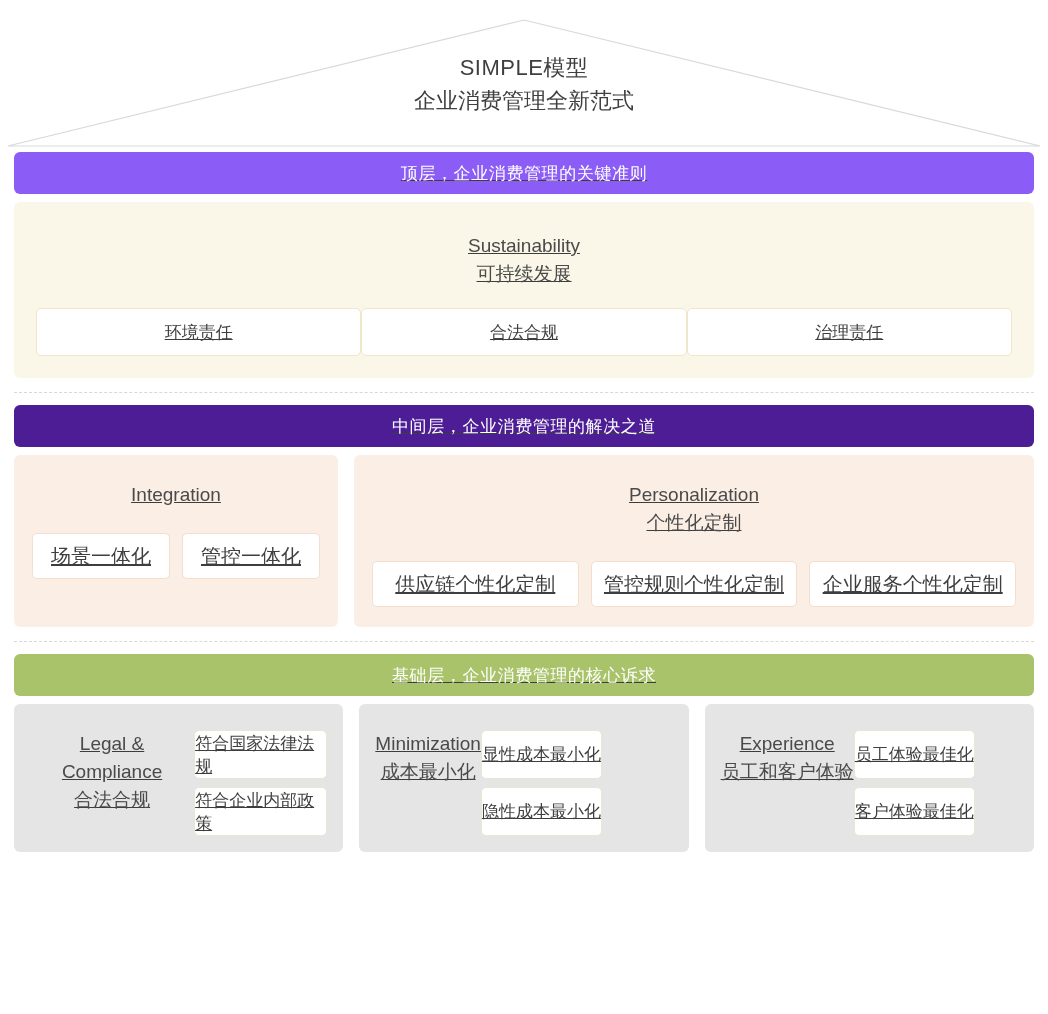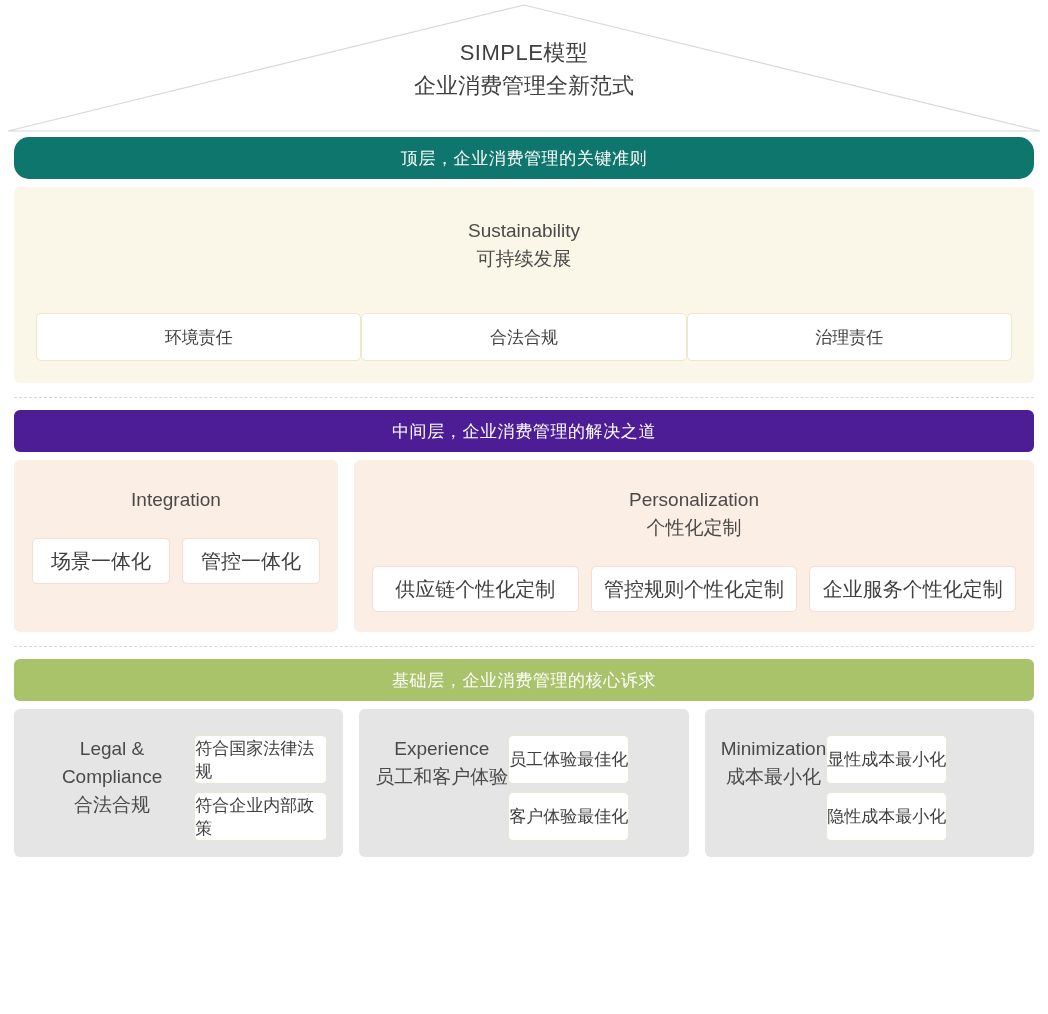--- a/index.html
+++ b/index.html
@@ -12,21 +12,22 @@
     height: 1014px;
     font-family: "Liberation Sans", sans-serif;
     color: #3d3d3d;
     overflow: hidden;
   }
   .page {
     position: relative;
     width: 1048px;
     height: 760px;
     box-sizing: border-box;
-    padding: 1px 14px;
+    padding: 16px 14px;
+    text-decoration: underline;
   }
 
   
   .roof {
     position: relative;
     height: 136px;
     margin: 0 -14px;
   }
   .roof svg {
     position: absolute;
@@ -58,21 +59,21 @@
   .band-bar {
     height: 42px;
     border-radius: 6px;
     display: flex;
     align-items: center;
     justify-content: center;
     font-size: 17px;
     color: #ffffff;
     letter-spacing: 0.6px;
   }
-  .bar-top    { background: #0f766e; border-radius: 15px; }
+  .bar-top    { background: #8b5cf6; }
   .bar-middle { background: #4c1d95; }
   .bar-base   { background: #a8c369; }
 
   .section { margin-bottom: 0; }
 
   .divider {
     border-top: 1px dashed #d8d8d8;
     margin: 14px 0 12px 0;
     height: 0;
   }
@@ -90,21 +91,21 @@
   .pillar-title {
     text-align: center;
     font-size: 19px;
     line-height: 28px;
     color: #4a4a4a;
   }
   .pillar-title .cn { display: block; font-size: 19px; }
   .chip-row {
     display: flex;
     gap: 0;
-    margin-top: 40px;
+    margin-top: 20px;
   }
   .chip {
     flex: 1;
     background: #ffffff;
     border: 1px solid #f0e6c8;
     border-radius: 5px;
     height: 46px;
     display: flex;
     align-items: center;
     justify-content: center;
@@ -230,36 +231,36 @@
           <span class="cn">合法合规</span>
         </div>
         <div class="stack">
           <div class="chip">符合国家法律法规</div>
           <div class="chip">符合企业内部政策</div>
         </div>
       </div>
 
       <div class="panel panel-base">
         <div class="pillar-title">
+          <span>Minimization</span>
+          <span class="cn">成本最小化</span>
+        </div>
+        <div class="stack">
+          <div class="chip">显性成本最小化</div>
+          <div class="chip">隐性成本最小化</div>
+        </div>
+      </div>
+
+      <div class="panel panel-base">
+        <div class="pillar-title">
           <span>Experience</span>
           <span class="cn">员工和客户体验</span>
         </div>
         <div class="stack">
           <div class="chip">员工体验最佳化</div>
           <div class="chip">客户体验最佳化</div>
         </div>
       </div>
 
-      <div class="panel panel-base">
-        <div class="pillar-title">
-          <span>Minimization</span>
-          <span class="cn">成本最小化</span>
-        </div>
-        <div class="stack">
-          <div class="chip">显性成本最小化</div>
-          <div class="chip">隐性成本最小化</div>
-        </div>
-      </div>
-
     </div>
   </div>
 
 </div>
 
 </body></html>

